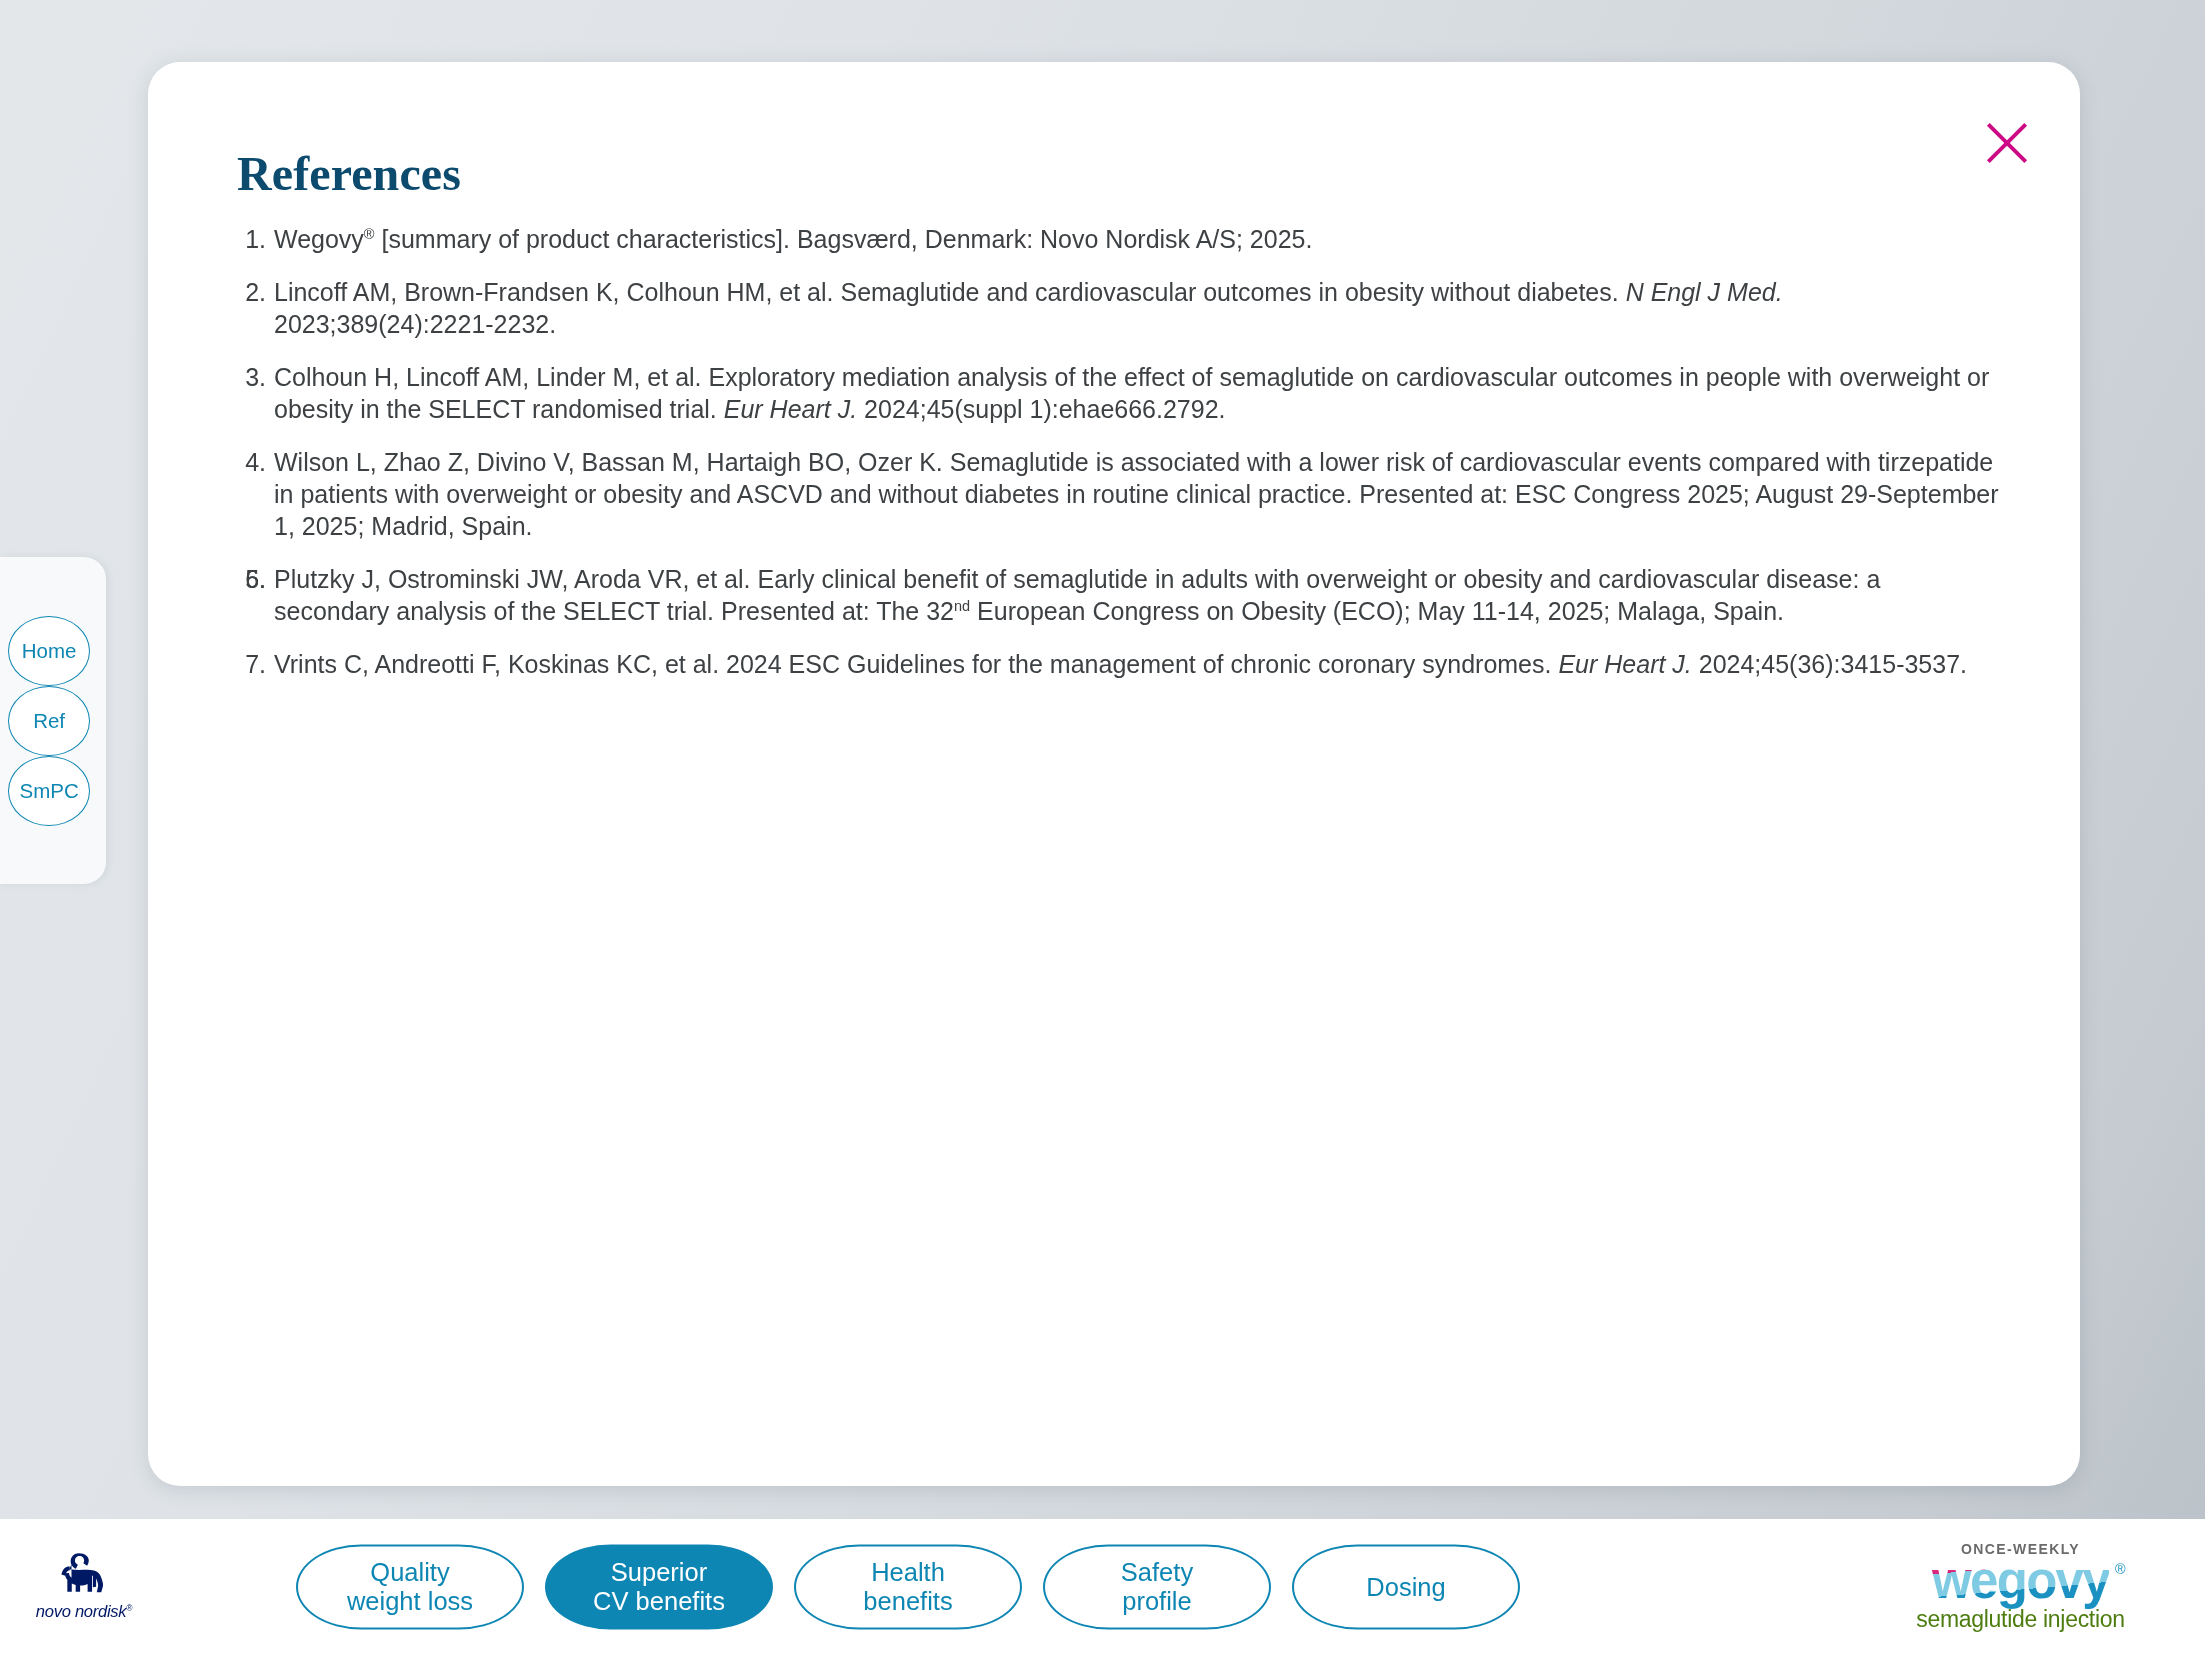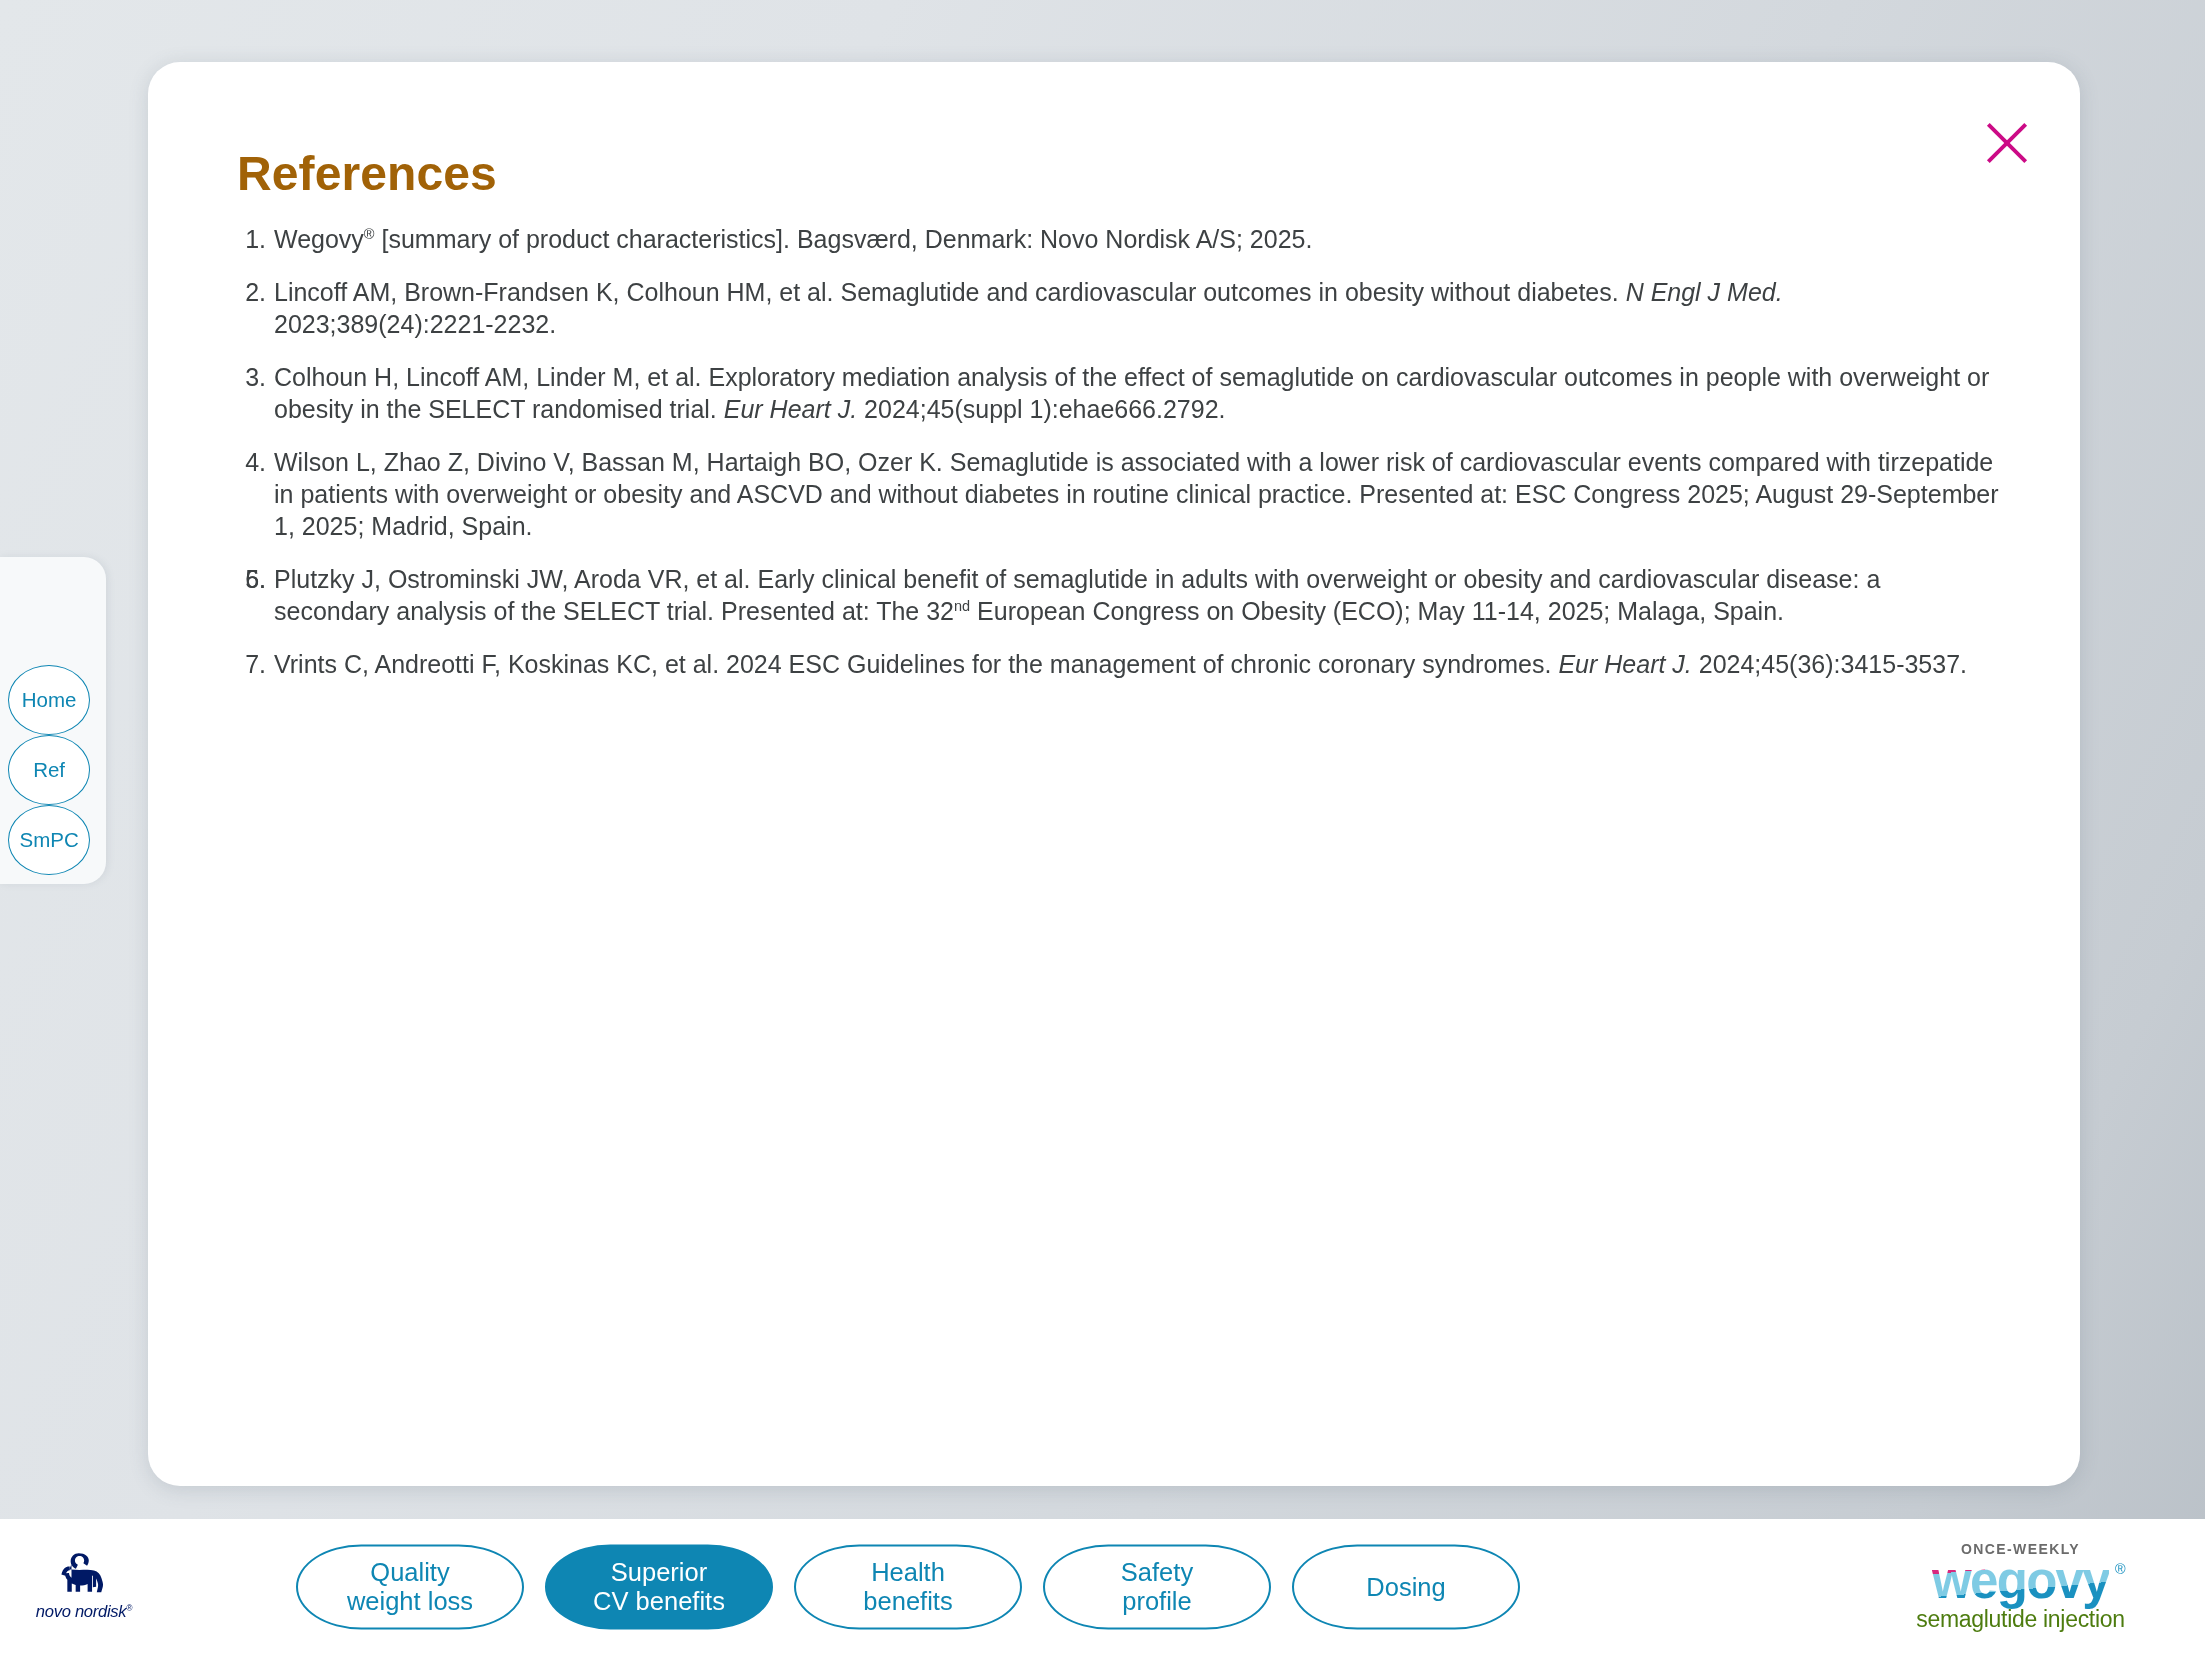--- a/index.html
+++ b/index.html
@@ -44,23 +44,24 @@
   }
   #close-button svg { display: block; }
 
   
   #page-title {
     position: absolute;
     left: 89px;
     top: 88px;
     font-size: 48px;
     font-weight: bold;
-    color: #a16207;
+    color: #0c4a6e;
     letter-spacing: 0.1px;
     line-height: 1;
+    font-family: Liberation Serif, serif;
   }
 
   
   #references-list {
     position: absolute;
     left: 86px;
     top: 161px;
     width: 1767px;
     list-style: none;
   }
@@ -93,21 +94,21 @@
     left: 0;
     top: 557px;
     width: 106px;
     height: 327px;
     background: #f7f9fa;
     border-radius: 0 22px 22px 0;
     box-shadow: 1.7px 0 7.8px rgba(110, 125, 140, 0.13);
     display: flex;
     flex-direction: column;
     align-items: center;
-    justify-content: flex-end;
+    justify-content: center;
     padding: 8.9px 0;
   }
   .side-nav-button {
     width: 82px;
     height: 70px;
     border: 1.7px solid #0e86b3;
     border-radius: 50%;
     background: #ffffff;
     color: #0e86b3;
     font-size: 20.5px;

